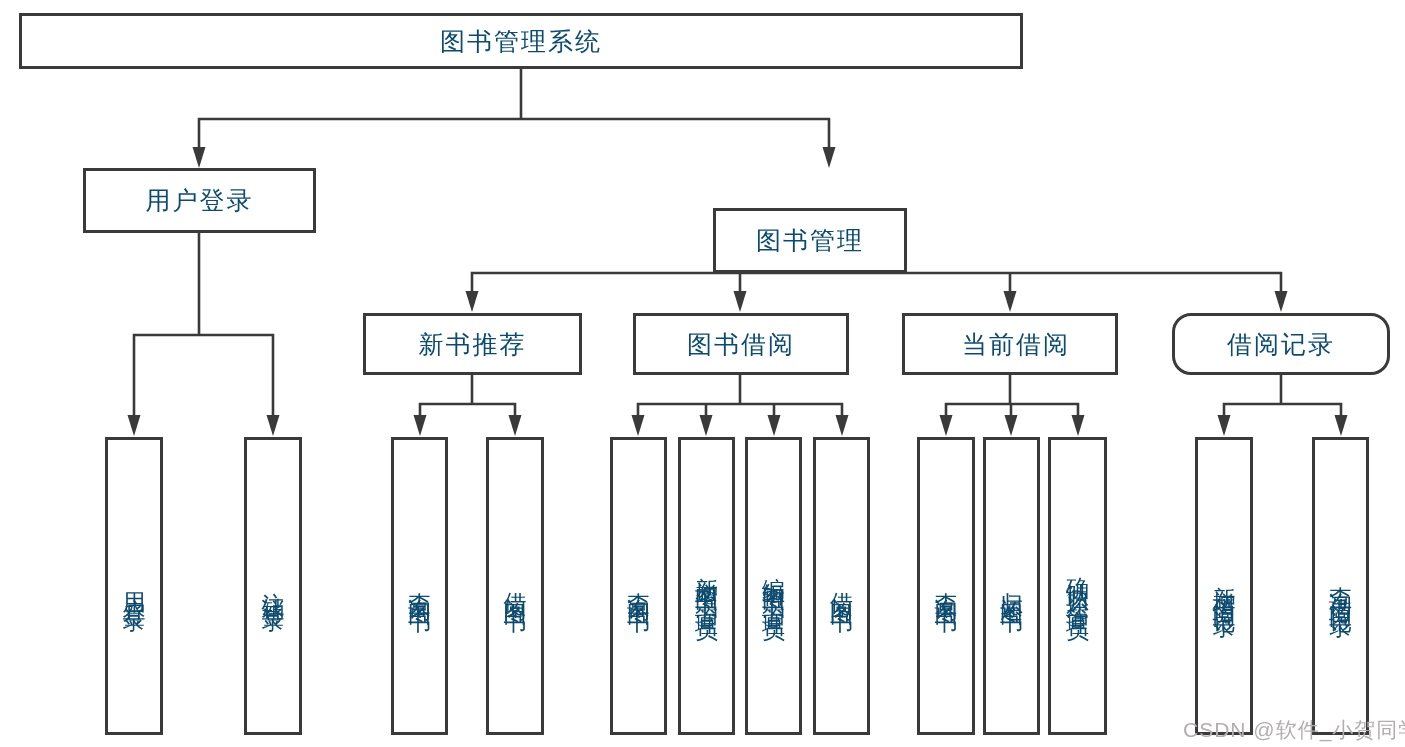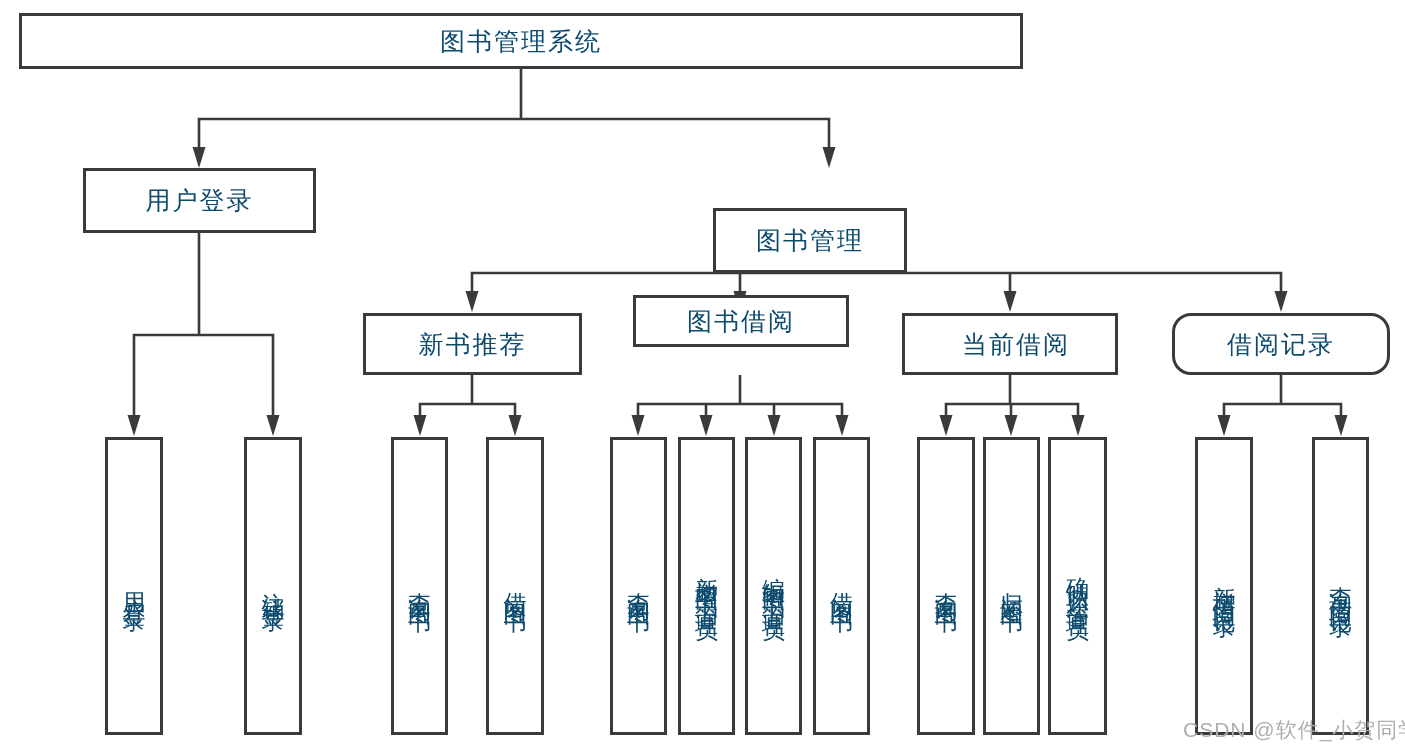--- a/index.html
+++ b/index.html
@@ -38,21 +38,21 @@
     text-orientation: mixed;
     font-size: 23px;
     letter-spacing: 6px;
     line-height: 1;
   }
   
   .n-root          { left: 19px;   top: 13px;  width: 1004px; height: 56px; }
   .n-user-login    { left: 83px;   top: 168px; width: 233px;  height: 65px; }
   .n-book-mgmt     { left: 713px;  top: 168px; width: 194px;  height: 65px; margin-top: 40px; }
   .n-new-book-rec  { left: 363px;  top: 313px; width: 219px;  height: 62px; text-align: center; }
-  .n-book-borrow   { left: 633px;  top: 295px; width: 216px;  height: 52px; }
+  .n-book-borrow   { left: 633px;  top: 313px; width: 216px;  height: 62px; }
   .n-cur-borrow    { left: 902px;  top: 313px; width: 216px;  height: 62px; padding-left: 12px; }
   .n-borrow-rec    { left: 1172px; top: 313px; width: 218px;  height: 62px; border-radius: 19px; }
   .leaf { top: 437px; width: 58px; height: 298px; }
   .l-u1 { left: 105px;  }
   .l-u2 { left: 244px;  }
   .l-n1 { left: 391px; width: 57px; }
   .l-n2 { left: 486px;  }
   .l-b1 { left: 610px; width: 57px; }
   .l-b2 { left: 678px; width: 57px; }
   .l-b3 { left: 745px; width: 57px; }

